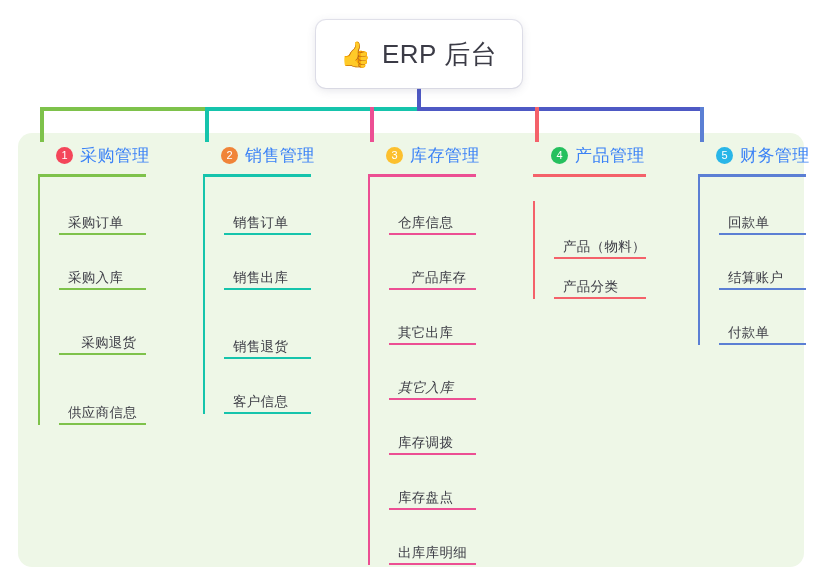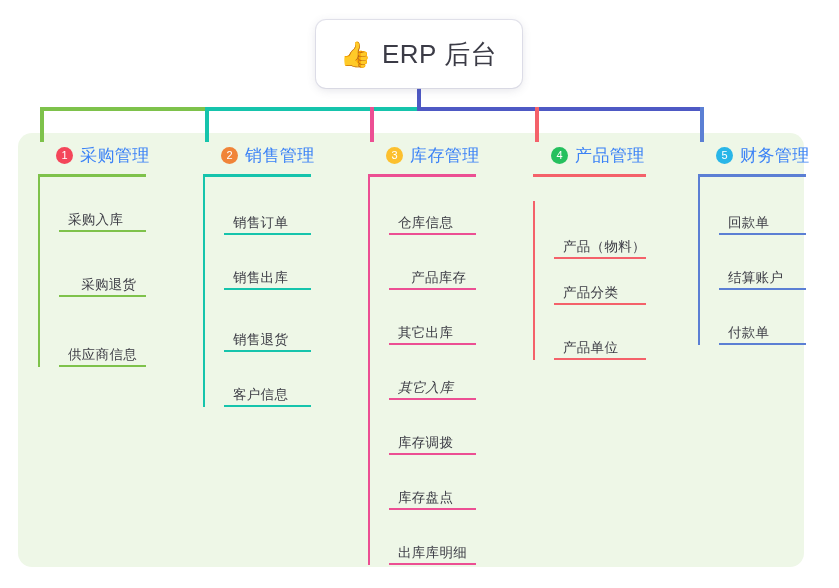--- a/index.html
+++ b/index.html
@@ -174,20 +174,24 @@
 
   <div id="columns">
       <div class="column" style="left: 38px;">
         <div class="col-head">
           <span class="badge" style="background: rgb(244, 70, 90);">1</span>
           <span class="col-title">采购管理</span>
         </div>
         <div class="head-rule" style="background: rgb(126, 194, 75); width: 108px;"></div>
         <div class="col-body">
           <div class="spine" style="background: rgb(126, 194, 75);"></div>
+          <div class="leaf" style="height: 58px;">
+            <span class="leaf-label">采购订单</span>
+            <div class="leaf-rule" style="background: rgb(126, 194, 75); width: 87px;"></div>
+          </div>
           <div class="leaf" style="height: 55px;">
             <span class="leaf-label">采购入库</span>
             <div class="leaf-rule" style="background: rgb(126, 194, 75); width: 87px;"></div>
           </div>
           <div class="leaf" style="height: 65px; justify-content: center;">
             <span class="leaf-label">采购退货</span>
             <div class="leaf-rule" style="background: rgb(126, 194, 75); width: 87px;"></div>
           </div>
           <div class="leaf" style="height: 70px;">
             <span class="leaf-label">供应商信息</span>
@@ -204,21 +208,21 @@
         <div class="col-body">
           <div class="spine" style="background: rgb(22, 196, 172);"></div>
           <div class="leaf" style="height: 58px;">
             <span class="leaf-label">销售订单</span>
             <div class="leaf-rule" style="background: rgb(22, 196, 172); width: 87px;"></div>
           </div>
           <div class="leaf" style="height: 55px;">
             <span class="leaf-label">销售出库</span>
             <div class="leaf-rule" style="background: rgb(22, 196, 172); width: 87px;"></div>
           </div>
-          <div class="leaf" style="height: 62px; font-family: Liberation Mono, monospace;">
+          <div class="leaf" style="height: 69px; font-family: Liberation Mono, monospace;">
             <span class="leaf-label">销售退货</span>
             <div class="leaf-rule" style="background: rgb(22, 196, 172); width: 87px;"></div>
           </div>
           <div class="leaf" style="height: 55px;">
             <span class="leaf-label">客户信息</span>
             <div class="leaf-rule" style="background: rgb(22, 196, 172); width: 87px;"></div>
           </div>
         </div>
       </div>
       <div class="column" style="left: 368px;">
@@ -264,26 +268,22 @@
           <span class="badge" style="background: rgb(37, 192, 94);">4</span>
           <span class="col-title">产品管理</span>
         </div>
         <div class="head-rule" style="background: rgb(244, 97, 106); width: 113px;"></div>
         <div class="col-body">
           <div class="spine" style="background: rgb(244, 97, 106);"></div>
           <div class="leaf" style="height: 58px; margin-top: 24px;">
             <span class="leaf-label">产品（物料）</span>
             <div class="leaf-rule" style="background: rgb(244, 97, 106); width: 92px;"></div>
           </div>
-          <div class="leaf" style="height: 46px;">
+          <div class="leaf" style="height: 40px;">
             <span class="leaf-label">产品分类</span>
-            <div class="leaf-rule" style="background: rgb(244, 97, 106); width: 92px;"></div>
-          </div>
-          <div class="leaf" style="height: 55px;">
-            <span class="leaf-label">产品单位</span>
             <div class="leaf-rule" style="background: rgb(244, 97, 106); width: 92px;"></div>
           </div>
         </div>
       </div>
       <div class="column" style="left: 698px;">
         <div class="col-head">
           <span class="badge" style="background: rgb(41, 182, 232);">5</span>
           <span class="col-title">财务管理</span>
         </div>
         <div class="head-rule" style="background: rgb(91, 127, 212); width: 108px;"></div>

